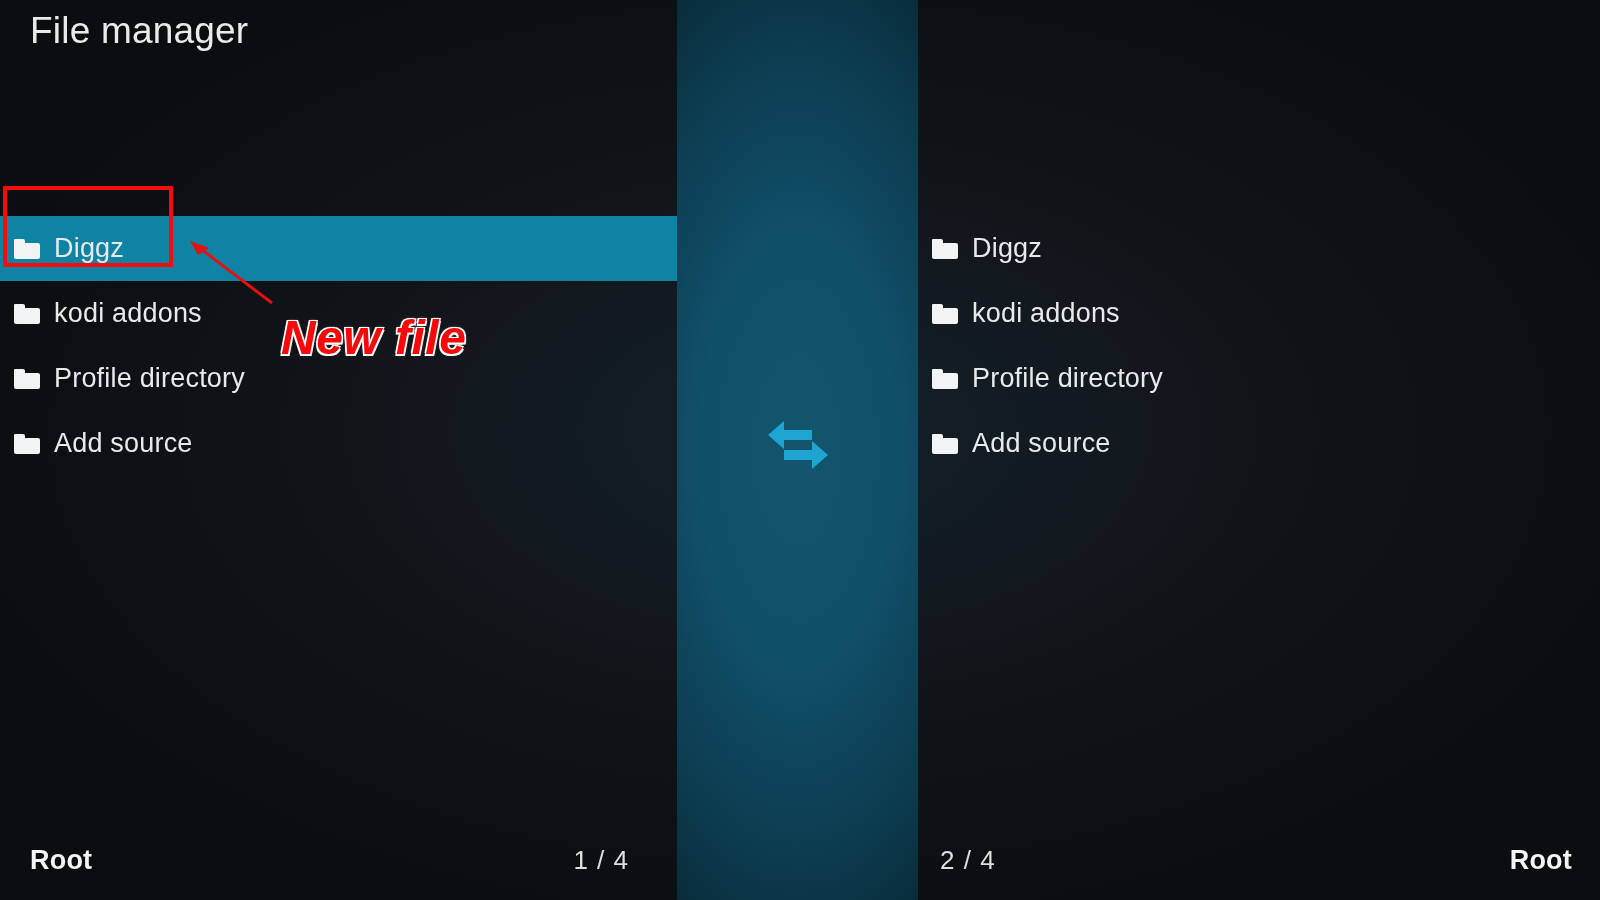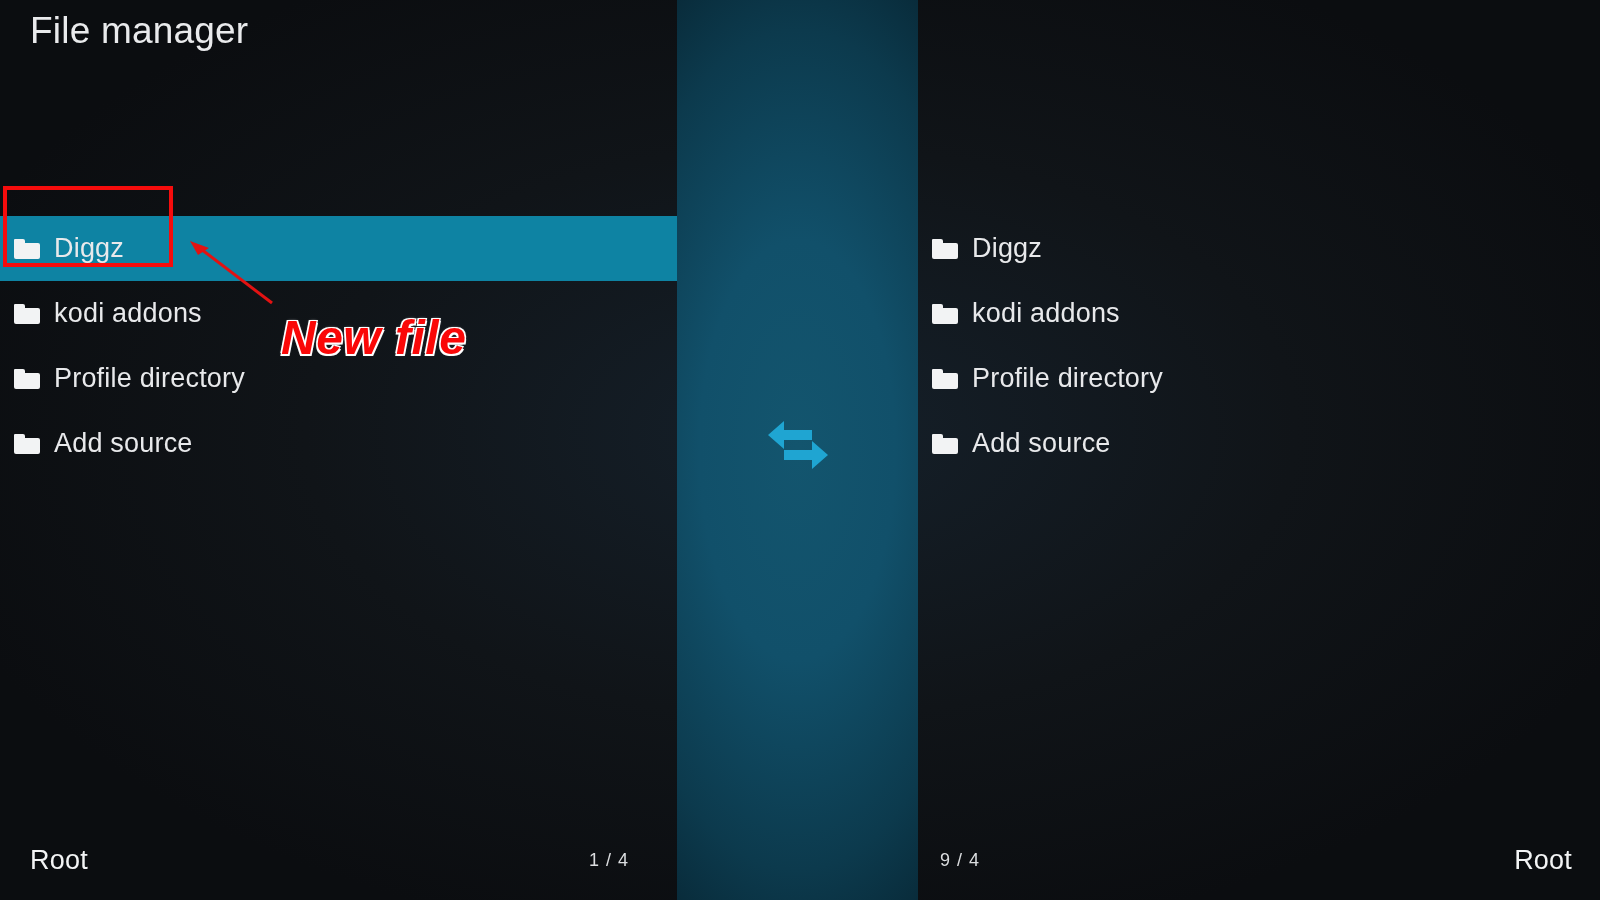--- a/index.html
+++ b/index.html
@@ -87,24 +87,24 @@
   .footer { position:absolute; bottom:0; height:86px; width:100%; }
   .footer-inner {
     position:absolute; left:0; right:0; bottom:24px;
     display:flex; align-items:center;
     padding:0 30px;
   }
   #panel-left .footer-inner  { justify-content:space-between; padding-right:48px; }
   #panel-right .footer-inner { justify-content:space-between; padding-left:22px; padding-right:28px; }
 
   .footer-path {
-    font-size:27px; font-weight:400; color:#f3f4f5; letter-spacing:0.2px;
+    font-size:27px; font-weight:700; color:#f3f4f5; letter-spacing:0.2px;
   }
   .footer-count {
-    font-size:18px; font-weight:300; color:#dcdee0; letter-spacing:1px;
+    font-size:26px; font-weight:300; color:#dcdee0; letter-spacing:1px;
   }
 
   
   #annot-box {
     position:absolute; left:3px; top:186px;
     width:170px; height:81px;
     border:4px solid #f60c0c;
     pointer-events:none;
   }
   #annot-arrow {
@@ -186,21 +186,21 @@
           <span class="file-label">Profile directory</span>
         </div>
         <div class="file-row">
           <span class="folder-icon"></span>
           <span class="file-label">Add source</span>
         </div>
       </div>
 
     <div class="footer">
       <div class="footer-inner">
-        <span class="footer-count">9 / 4</span>
+        <span class="footer-count">2 / 4</span>
         <span class="footer-path">Root</span>
       </div>
     </div>
   </div>
 
   <div id="annot-box"></div>
 
   <svg id="annot-arrow" viewBox="0 0 130 90">
     <line x1="102" y1="73" x2="27" y2="16" stroke="#e21212" stroke-width="3"></line>
     <path d="M20 11 L39 18 L28 25 Z" fill="#e21212"></path>

